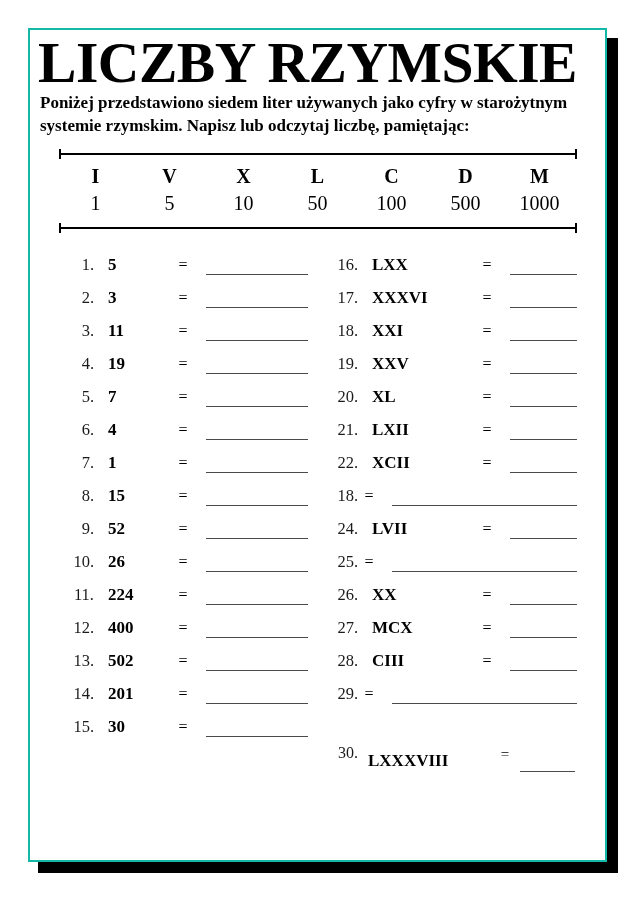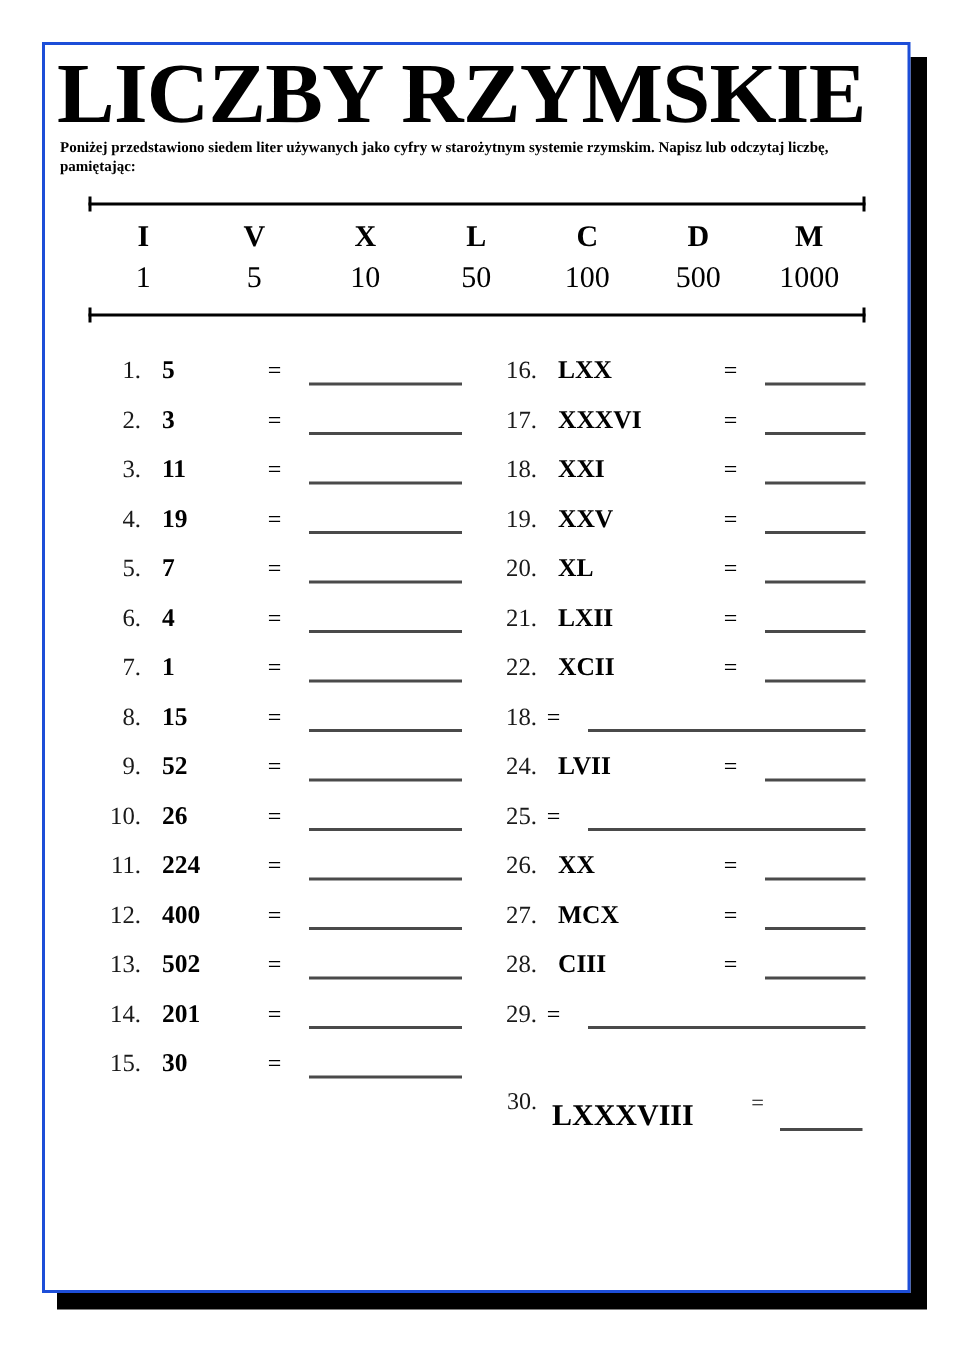--- a/index.html
+++ b/index.html
@@ -26,21 +26,21 @@
     height: 835px;
     background: #000000;
   }
   .sheet {
     position: absolute;
     left: 28px;
     top: 28px;
     width: 579px;
     height: 834px;
     background: #ffffff;
-    border: 2px solid #1d4ed8;
+    border: 2px solid #14b8a6;
     box-sizing: border-box;
     overflow: hidden;
   }
 
   
   .title {
     margin: 0;
     padding: 0 4px 0 8px;
     font-size: 57px;
     line-height: 0.95;
@@ -50,21 +50,21 @@
     text-align: left;
     transform: scaleX(1.01);
     transform-origin: left center;
     padding-top: 6px;
   }
 
   
   .intro {
     margin: 2px 0 0 0;
     padding: 0 14px 0 10px;
-    font-size: 10px;
+    font-size: 17px;
     line-height: 1.33;
     font-weight: 700;
     text-align: left;
   }
 
   
   .rules {
     margin: 9px 0 0 0;
     padding: 0 0 0 44px;
     list-style: none;
@@ -190,21 +190,21 @@
     height: 1.5px;
     background: #4a4a4a;
   }
   .col-left .ex-blank::after  { right: 0px; }
   .col-right .ex-blank::after { right: 10px; }
 
   
   .ex-row.row-last { align-items: flex-start; height: 34px; margin-top: 28px; }
   .ex-row.row-last .ex-num { font-size: 16px; padding-top: 0; }
   .ex-row.row-last .ex-val {
-    font-size: 20px;
+    font-size: 17px;
     padding-top: 7px;
     width: 128px;
     padding-left: 10px;
   }
   .ex-row.row-last .ex-eq { font-size: 15px; padding-top: 2px; width: 18px; }
   .ex-row.row-last .ex-blank { margin-left: 2px; }
   .ex-row.row-last .ex-blank::after { bottom: -12px; right: 12px; }
 </style>
 </head>
 <body>

